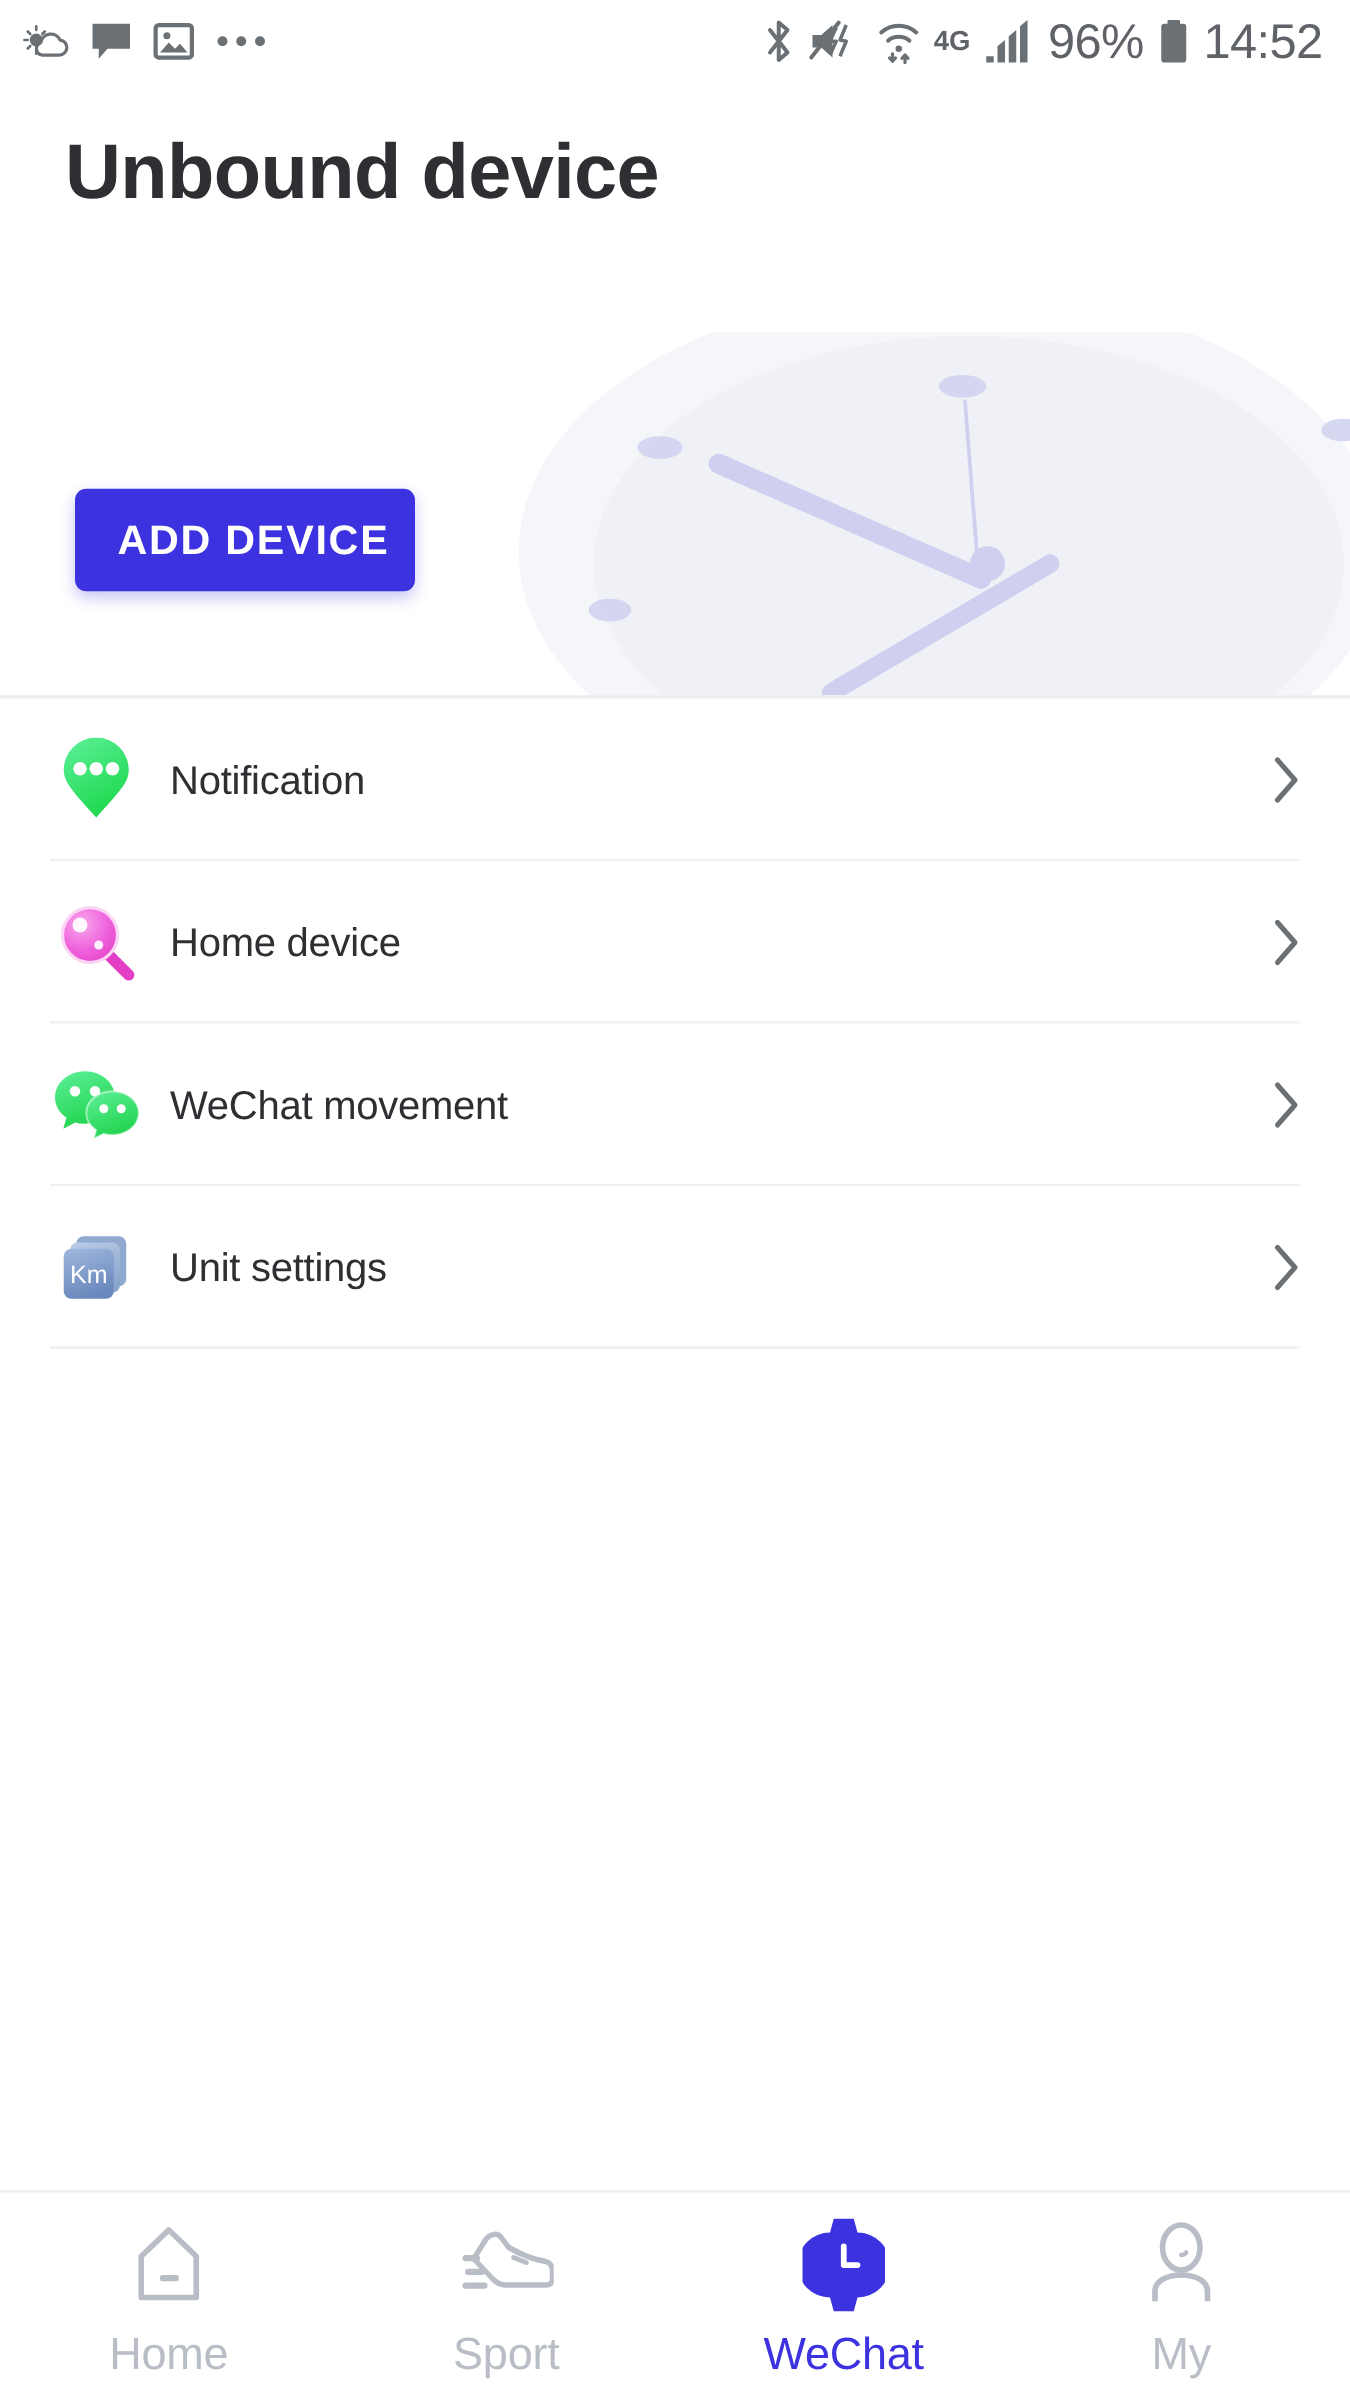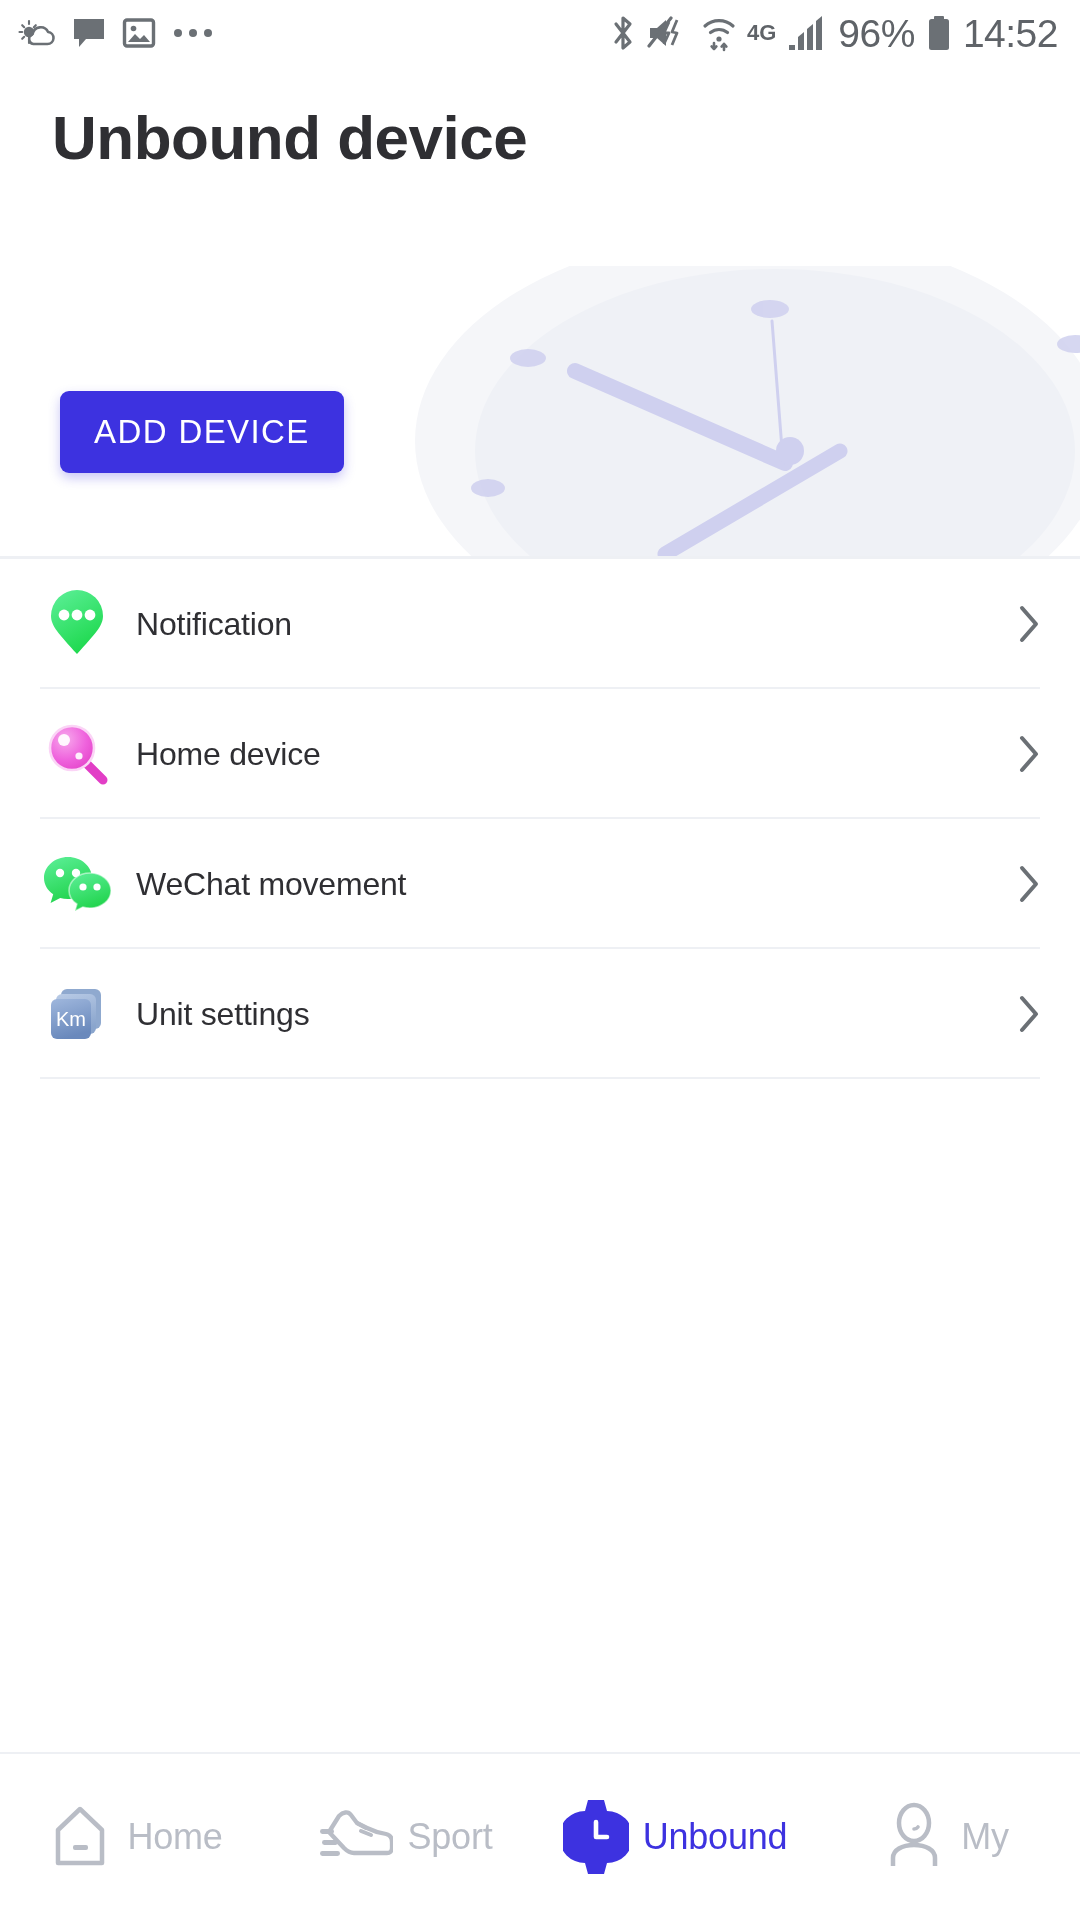--- a/index.html
+++ b/index.html
@@ -32,22 +32,22 @@
   .hero { position:relative; flex:0 0 490px; width:100%; overflow:hidden; background:#fff; }
   .hero-title {
     position:absolute; left:52px; top:36px;
     font-size:62px; font-weight:700; color:#2f2f33;
     letter-spacing:-0.5px;
   }
   .watch-art { position:absolute; right:-40px; top:200px; width:760px; height:330px; pointer-events:none; }
   .add-btn {
     position:absolute; left:60px; top:325px;
     background:#3d32e0; color:#fff;
-    font-size:33px; font-weight:400; letter-spacing:1.4px;
-    padding:24px 34px 25px 34px; border:none; border-radius:9px;
+    font-size:33px; font-weight:700; letter-spacing:1.4px;
+    padding:24px 20px 25px 34px; border:none; border-radius:9px;
     box-shadow:0 5px 12px rgba(61,50,224,0.28);
     cursor:pointer; line-height:1;
   }
 
   
   .list-wrap { flex:1 1 auto; background:#fff; border-top:3px solid #eef0f4; }
   .row {
     position:relative; height:130px;
     display:flex; align-items:center;
     padding:0 38px 0 40px;
@@ -60,21 +60,21 @@
   .row-ico { width:74px; flex:0 0 74px; display:flex; align-items:center; justify-content:center; }
   .row-label { flex:1 1 auto; font-size:32px; color:#2f2f33; padding-left:22px; letter-spacing:-0.2px; }
   .chev { width:40px; flex:0 0 40px; display:flex; align-items:center; justify-content:flex-end; }
 
   
   .tabbar {
     flex:0 0 168px; display:flex; align-items:stretch;
     border-top:2px solid #eef0f4; background:#fff;
   }
   .tab {
-    flex:1 1 25%; display:flex; flex-direction:row;
+    flex:1 1 25%; display:flex; flex-direction:column;
     align-items:center; justify-content:center; gap:14px; cursor:pointer;
   }
   .tab-ico { height:78px; display:flex; align-items:center; justify-content:center; }
   .tab-label { font-size:36px; color:#b9bdc6; letter-spacing:-0.2px; line-height:1; }
   .tab.active .tab-label { color:#3d32e0; }
 </style>
 </head>
 <body>
 
 <div class="phone">
@@ -311,21 +311,21 @@
       <span class="tab-label">Sport</span>
     </div>
 
     <div class="tab active">
       <span class="tab-ico">
         <svg width="66" height="78" viewBox="0 0 66 78">
           <path d="M25 2h16l3 11a23 23 0 0 1 0 52l-3 11H25l-3-11a23 23 0 0 1 0-52z" fill="#3d32e0"></path>
           <path d="M33 24v15h11" fill="none" stroke="#fff" stroke-width="4.6" stroke-linecap="round" stroke-linejoin="round"></path>
         </svg>
       </span>
-      <span class="tab-label">Unbound</span>
+      <span class="tab-label">WeChat</span>
     </div>
 
     <div class="tab">
       <span class="tab-ico">
         <svg width="66" height="70" viewBox="0 0 66 70">
           <ellipse cx="33" cy="21" rx="15" ry="18" fill="none" stroke="#b9bdc6" stroke-width="4.5"></ellipse>
           <path d="M33 27a5 5 0 0 0 4-2" fill="none" stroke="#b9bdc6" stroke-width="3.6" stroke-linecap="round"></path>
           <path d="M12 64v-8c0-8 9-13 21-13s21 5 21 13v8" fill="none" stroke="#b9bdc6" stroke-width="4.5" stroke-linejoin="round"></path>
         </svg>
       </span>

